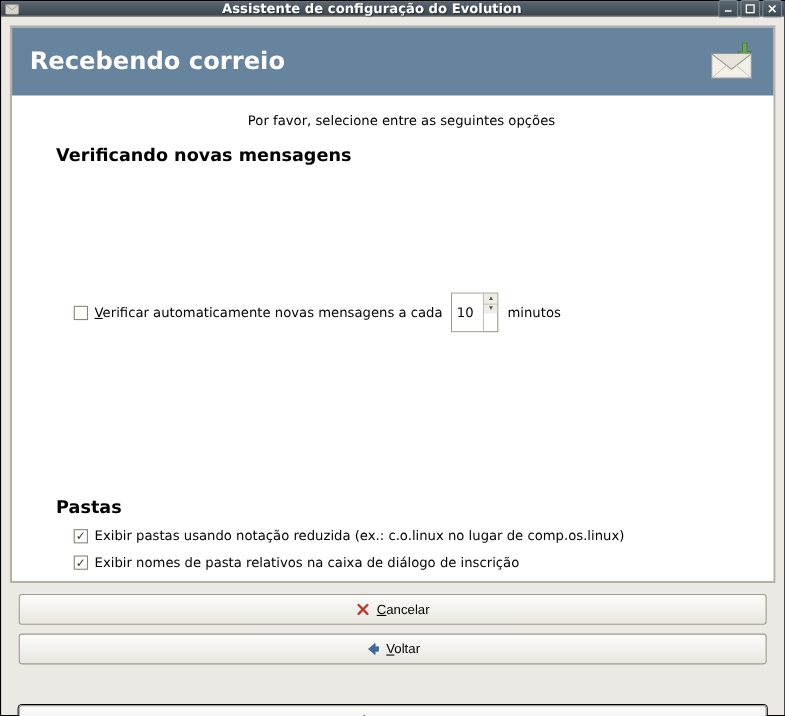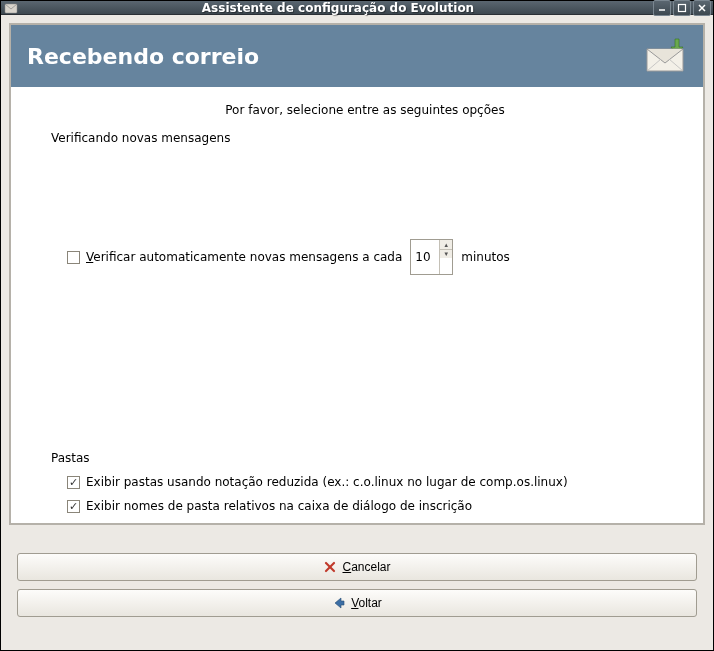--- a/index.html
+++ b/index.html
@@ -56,21 +56,20 @@
   justify-content: center;
   color: #fff;
   font-size: 11px;
   cursor: pointer;
 }
 .content-area {
   padding: 8px;
   height: calc(100% - 22px);
   display: flex;
   flex-direction: column;
-  gap: 18px;
 }
 .inner-panel {
   border: 2px solid #b5b1a9;
   background: #fff;
   flex: 1;
   display: flex;
   flex-direction: column;
 }
 .header-band {
   background: #66849e;
@@ -96,38 +95,38 @@
   background: #fff;
   display: flex;
   flex-direction: column;
 }
 .instruction {
   text-align: center;
   font-size: 12px;
   padding: 6px 0 14px 0;
 }
 .section-header {
-  font-weight: normal;
-  font-size: 12px;
+  font-weight: bold;
+  font-size: 16px;
   margin-bottom: 8px;
 }
 .section-1 {
   height: 320px;
   display: flex;
   flex-direction: column;
 }
 .checkbox-row {
   display: flex;
   align-items: center;
   padding: 2px 0 2px 16px;
   font-size: 12px;
   gap: 6px;
 }
 .section-1 .checkbox-row {
-  margin-top: 84px;
+  margin-top: 106px;
 }
 .cbox {
   width: 13px;
   height: 13px;
   border: 1px solid #8a8579;
   background: #fff;
   display: inline-flex;
   align-items: center;
   justify-content: center;
   cursor: pointer;

